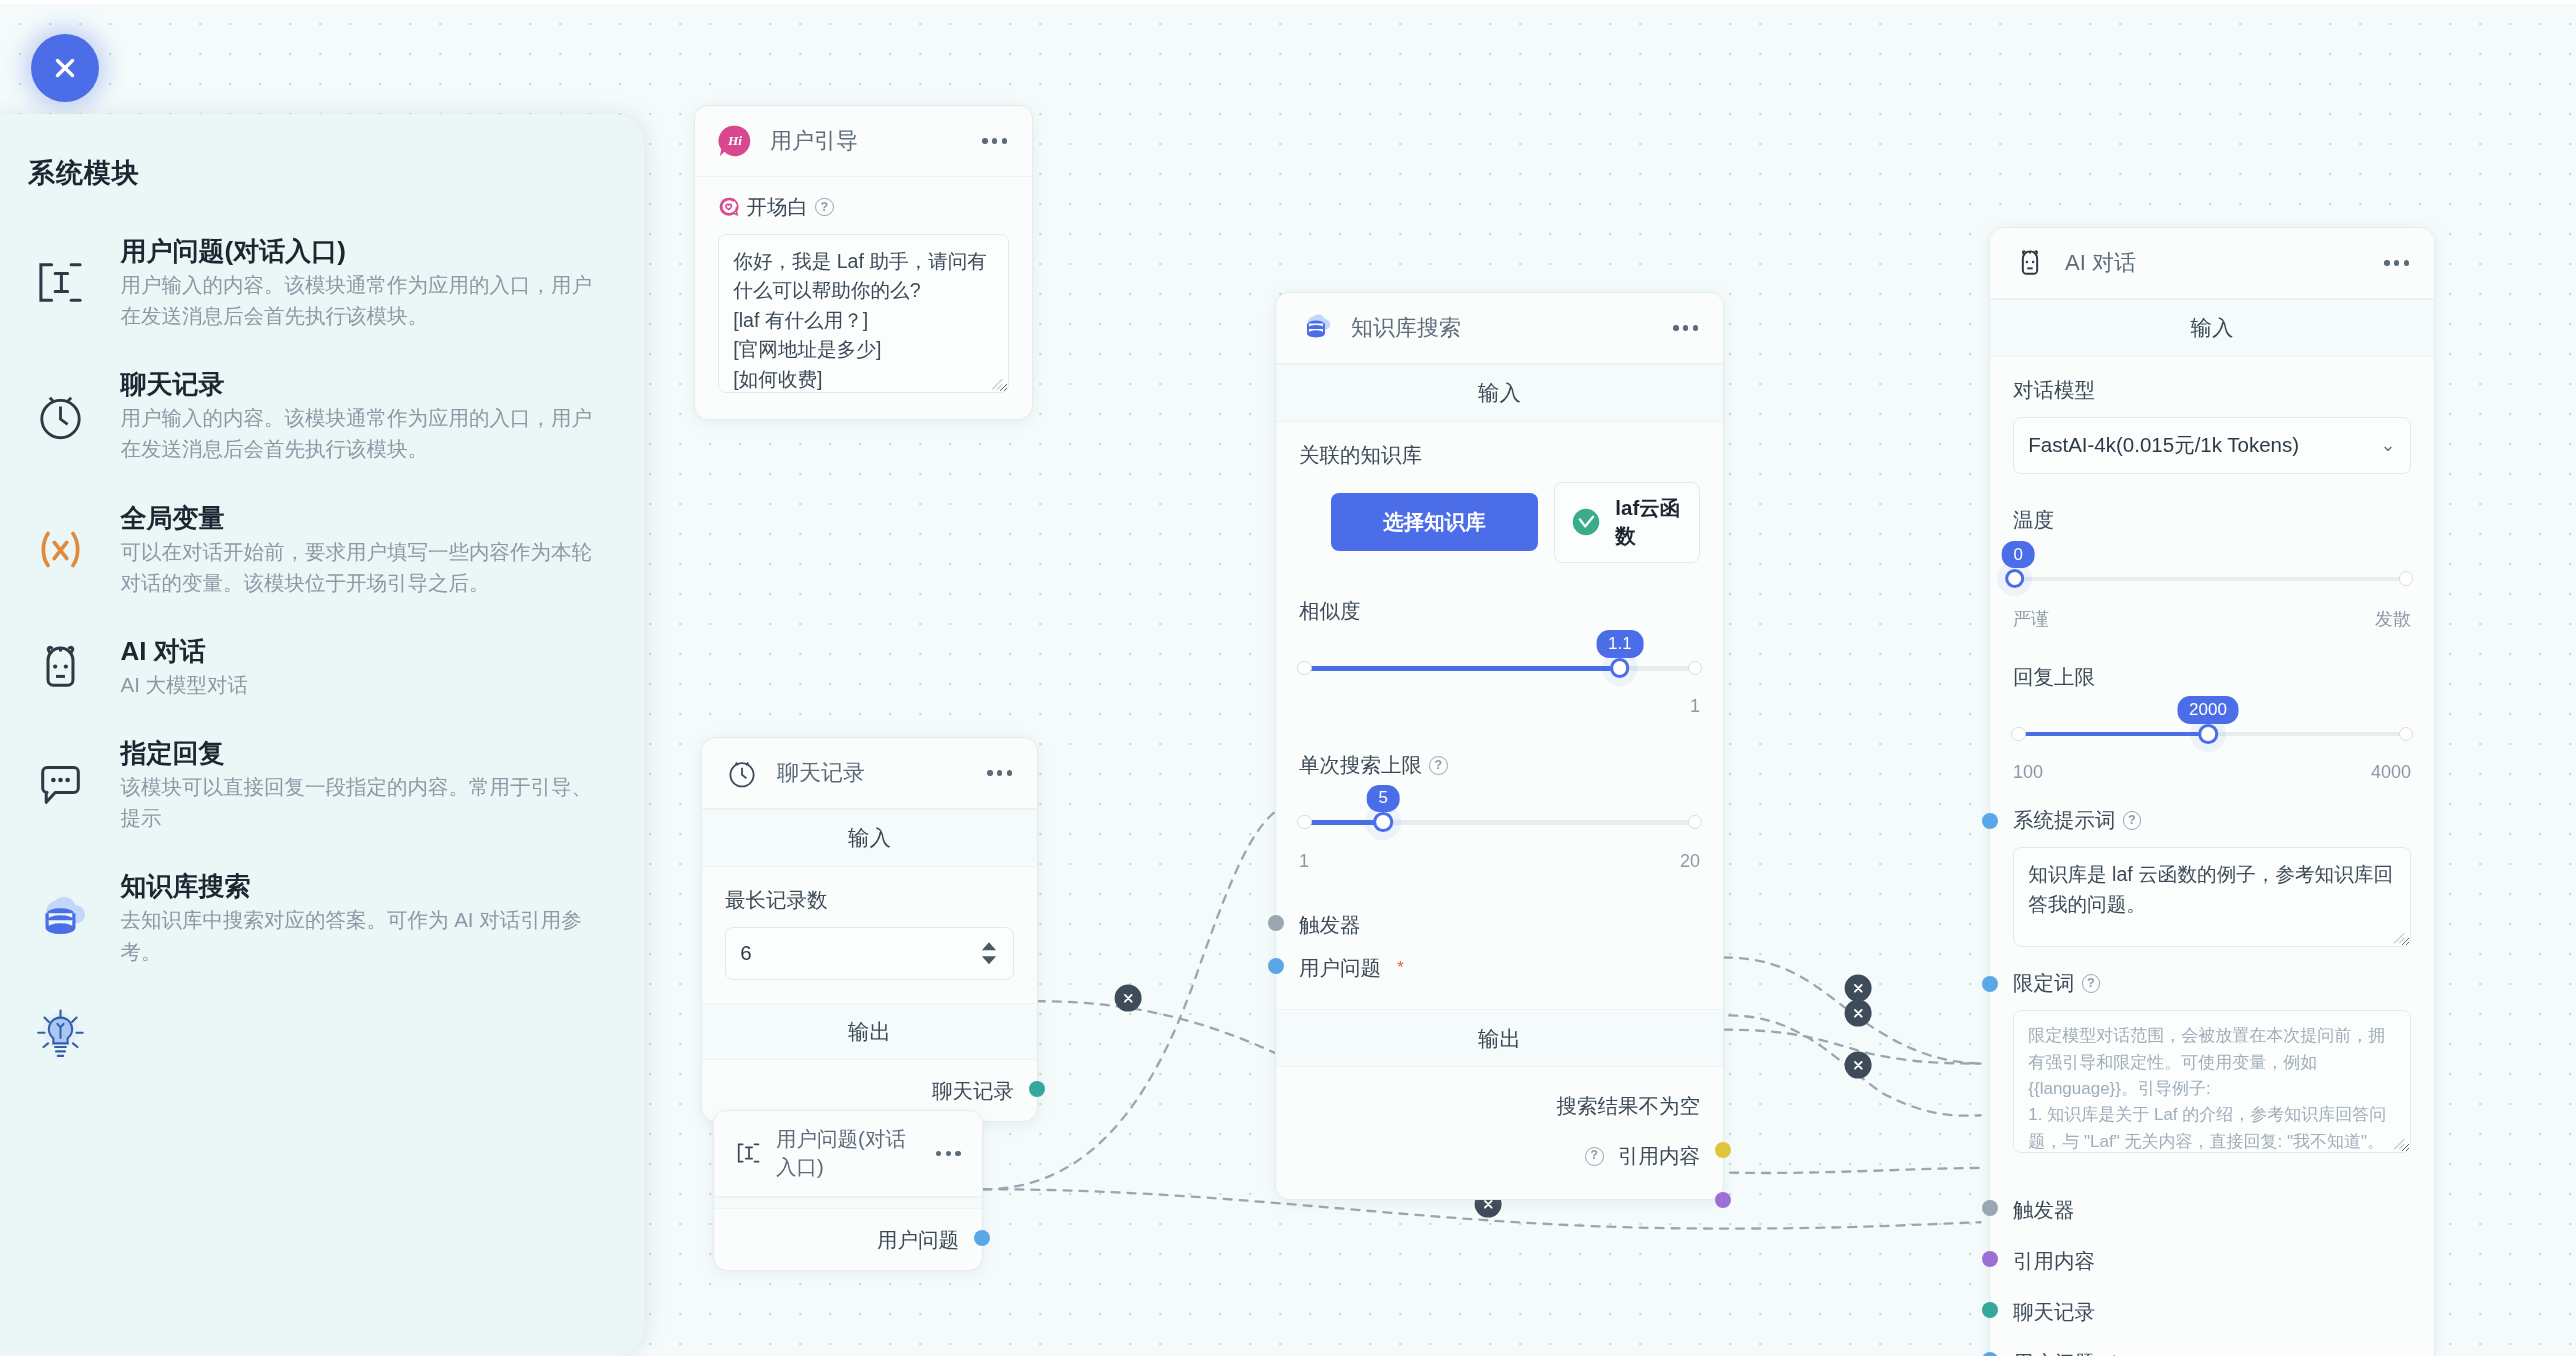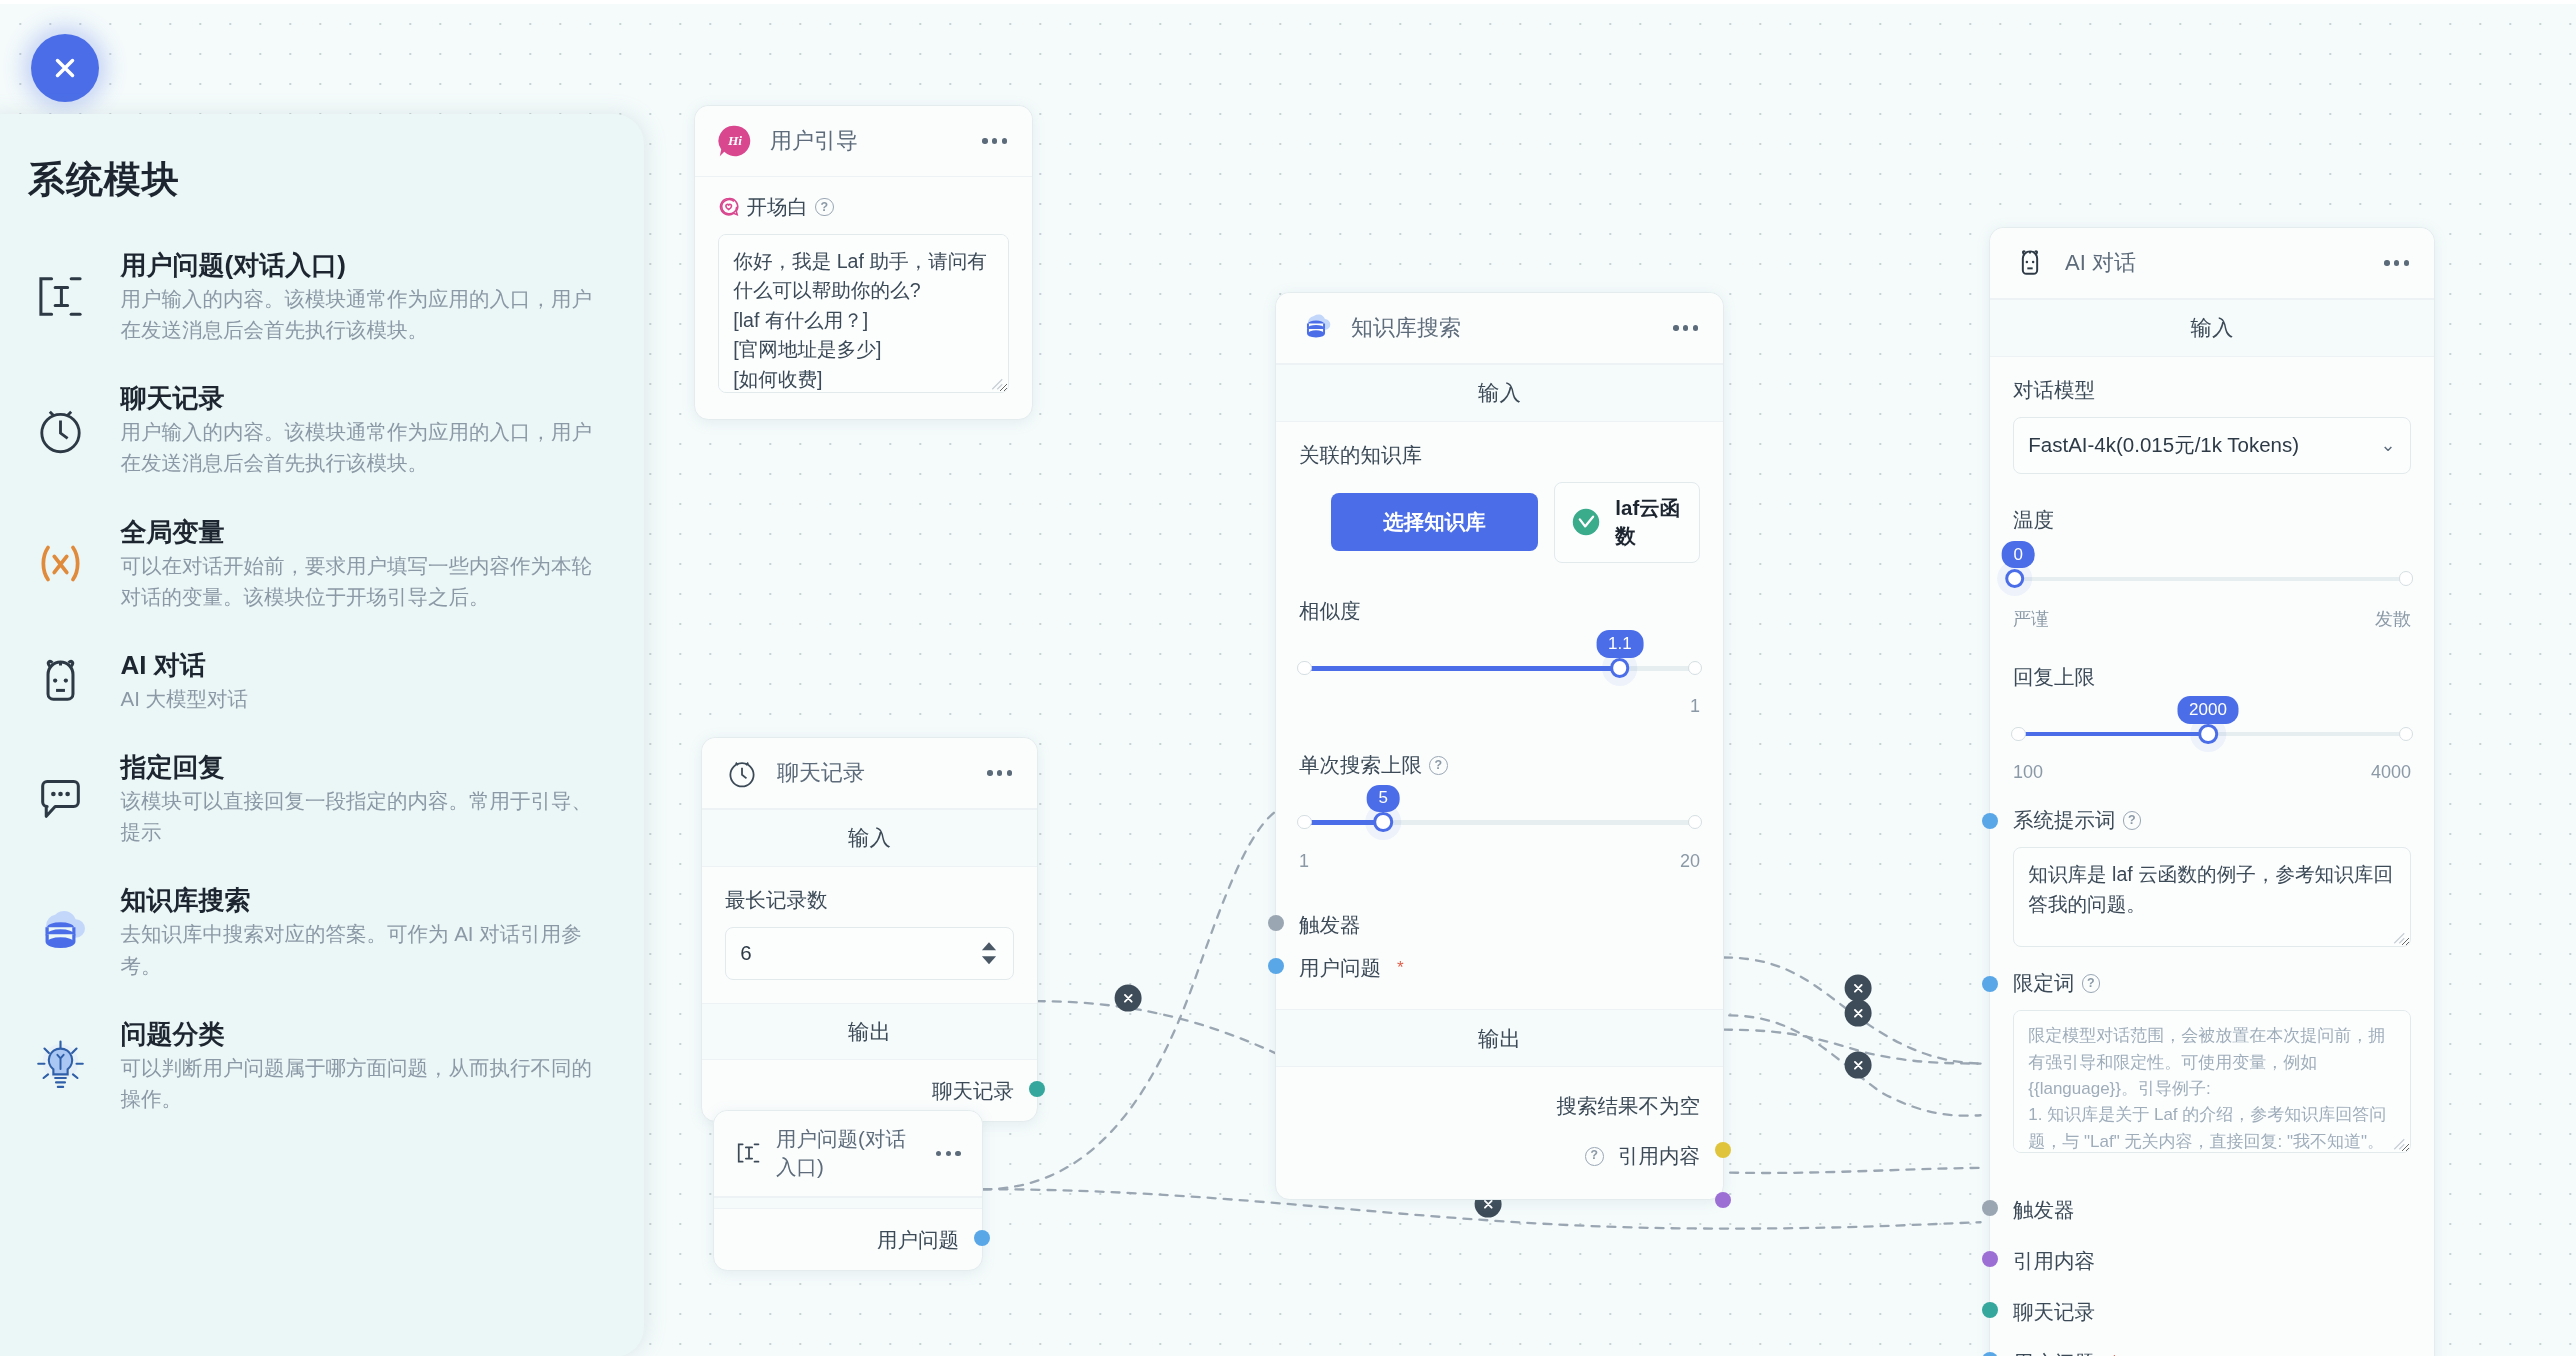--- a/index.html
+++ b/index.html
@@ -28,21 +28,21 @@
   #close-btn svg { width: 30px; height: 30px; }
 
   #sidebar {
     position: absolute; left: -27px; top: 114px; width: 671px; height: 1243px;
     background: #ebf6f6;
     border-radius: 30px;
     box-shadow: 1.8px 0 21.4px rgba(120,150,160,0.20);
     padding: 41px 36px 0 55px;
     overflow: hidden;
   }
-  #sidebar h1 { font-size: 37px; font-weight: 700; color: #1d2630; letter-spacing: 0.9px; }
+  #sidebar h1 { font-size: 27px; font-weight: 700; color: #1d2630; letter-spacing: 0.9px; }
 
   .mod-list { margin-top: 43px; }
   .mod {
     display: flex; align-items: center; gap: 28.5px; margin-bottom: 36px; cursor: grab;
   }
   .mod .ico { width: 64px; min-width:64px; height: 64px; display:flex; align-items:center; justify-content:center; }
   .mod .ico svg { width: 57px; height: 57px; }
   .mod .txt { flex: 1; }
   .mod .mtitle { font-size: 26px; font-weight: 600; color: #1d2630; margin-bottom: 8px; }
   .mod .mdesc { font-size: 20.5px; line-height: 1.52; color: #8b99a6; max-width: 477px; }
@@ -598,22 +598,18 @@
           <svg viewBox="0 0 64 64">
             <circle cx="32" cy="28" r="20" fill="#dfe9f8" opacity="0.55"></circle>
             <g stroke="#2f5fa8" stroke-width="2.4" stroke-linecap="round">
               <path d="M32 5v8M14 13l5 5M50 13l-5 5M7 30h7M50 30h7M13 46l5-4M51 46l-5-4"></path>
             </g>
             <path d="M32 13a13 13 0 0 1 8 23.3V42H24v-5.7A13 13 0 0 1 32 13z" fill="#a9c7f2" stroke="#2f5fa8" stroke-width="2.4"></path>
             <path d="M26 46h12M27 51h10M29 56h6" stroke="#2f5fa8" stroke-width="2.4" stroke-linecap="round"></path>
             <path d="M32 24v12M32 24l-3.5-4M32 24l3.5-4" stroke="#2f5fa8" stroke-width="2.2" fill="none" stroke-linecap="round"></path>
           </svg>
         </span>
-        <span class="txt">
-          <span class="mtitle">问题分类</span>
-          <span class="mdesc" style="display:block">可以判断用户问题属于哪方面问题，从而执行不同的操作。</span>
-        </span>
       </div>
 
     </div>
   </aside>
 </div>
 
 
 </body></html>

